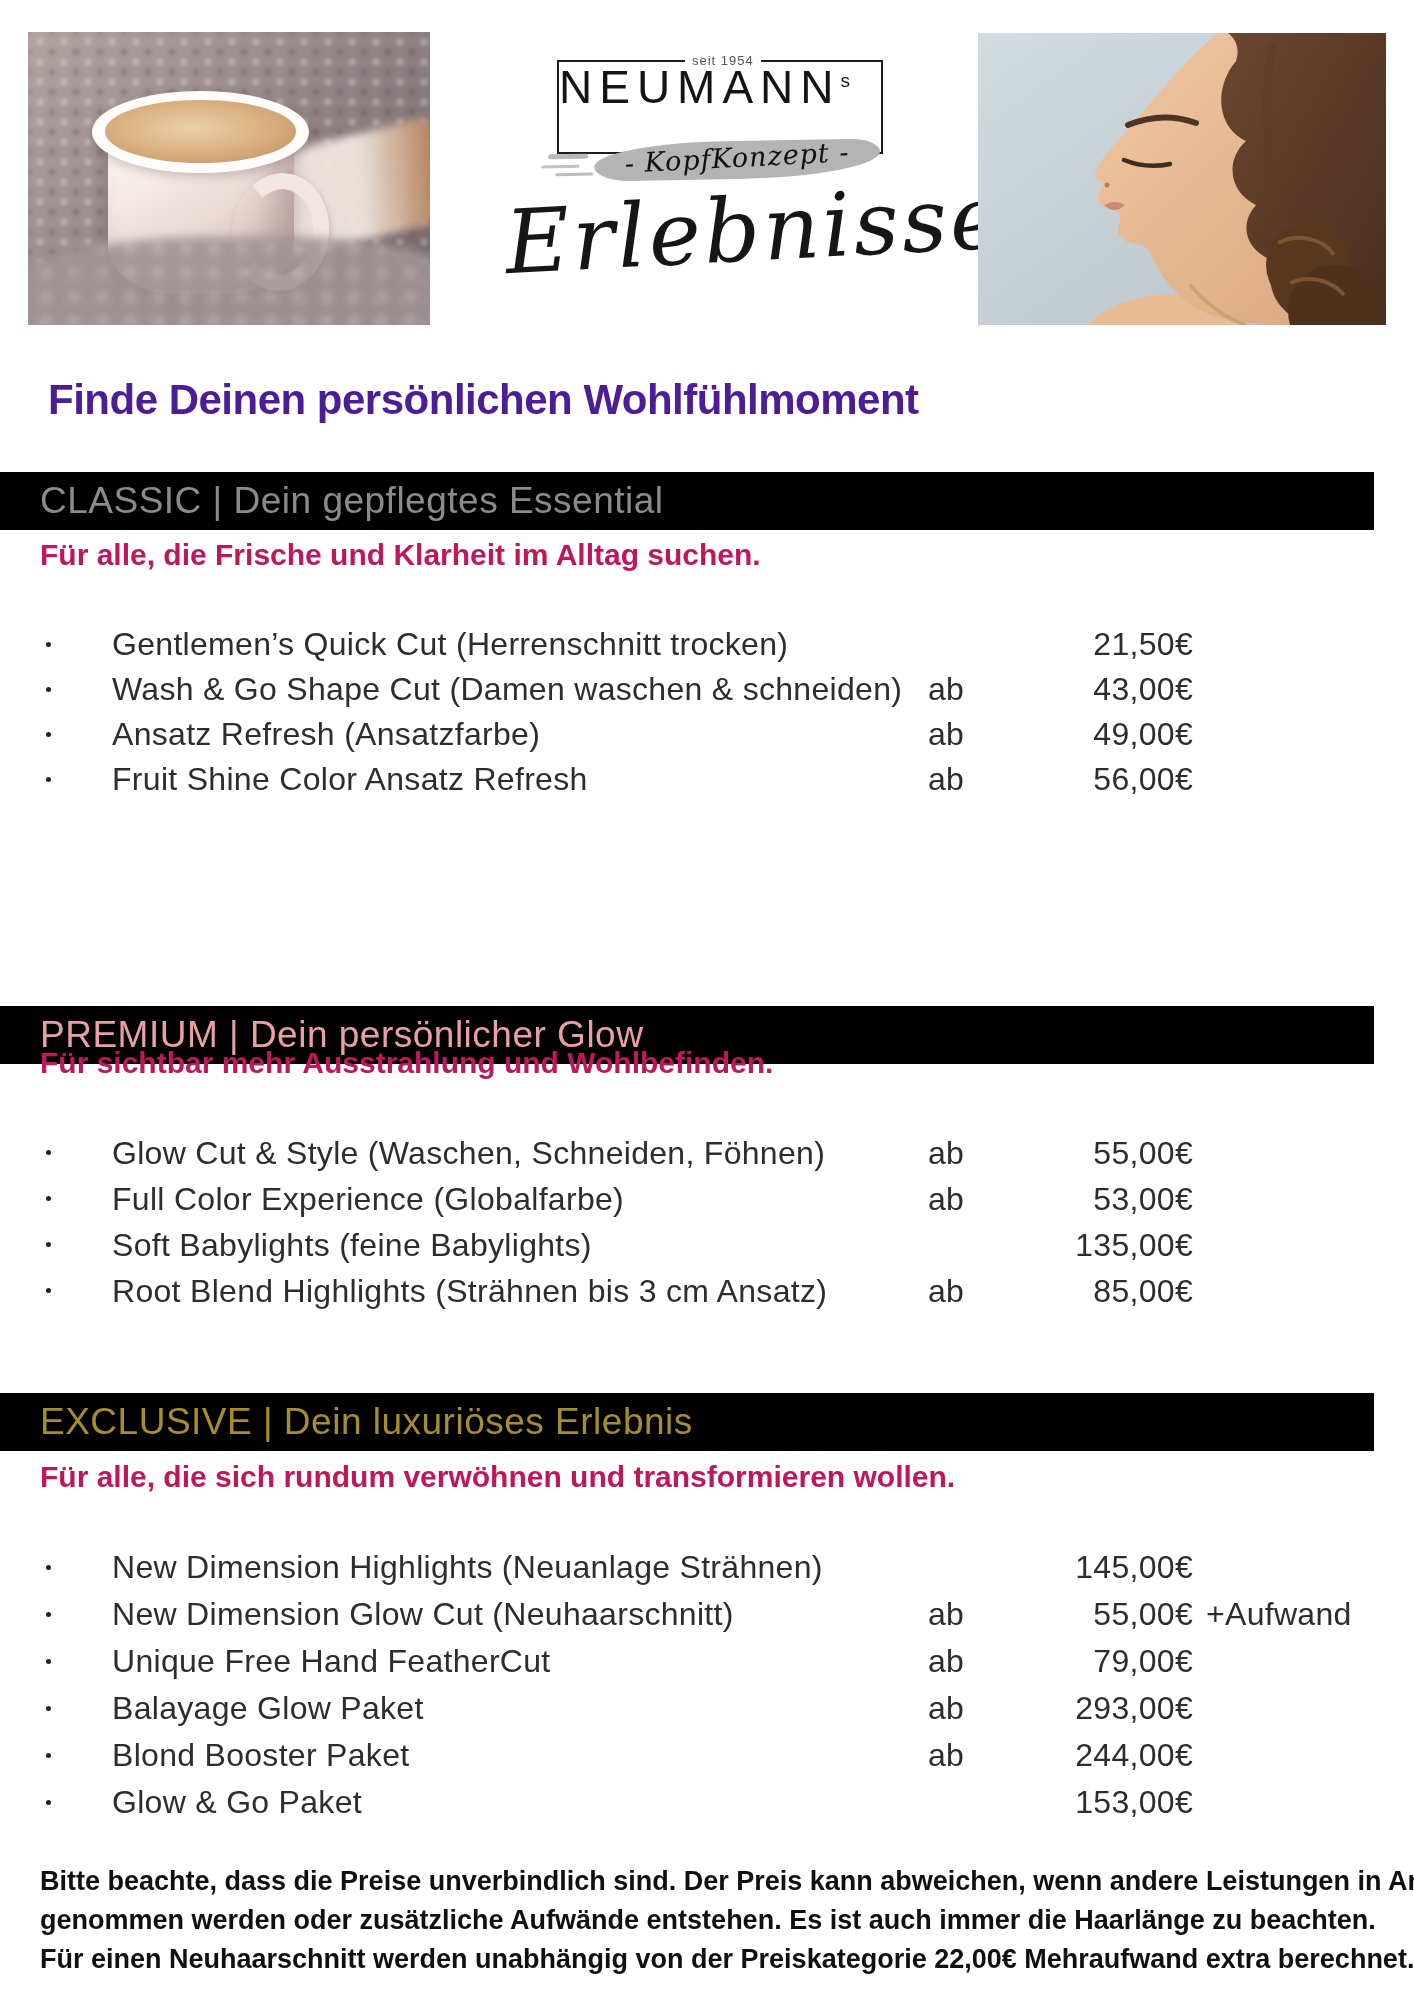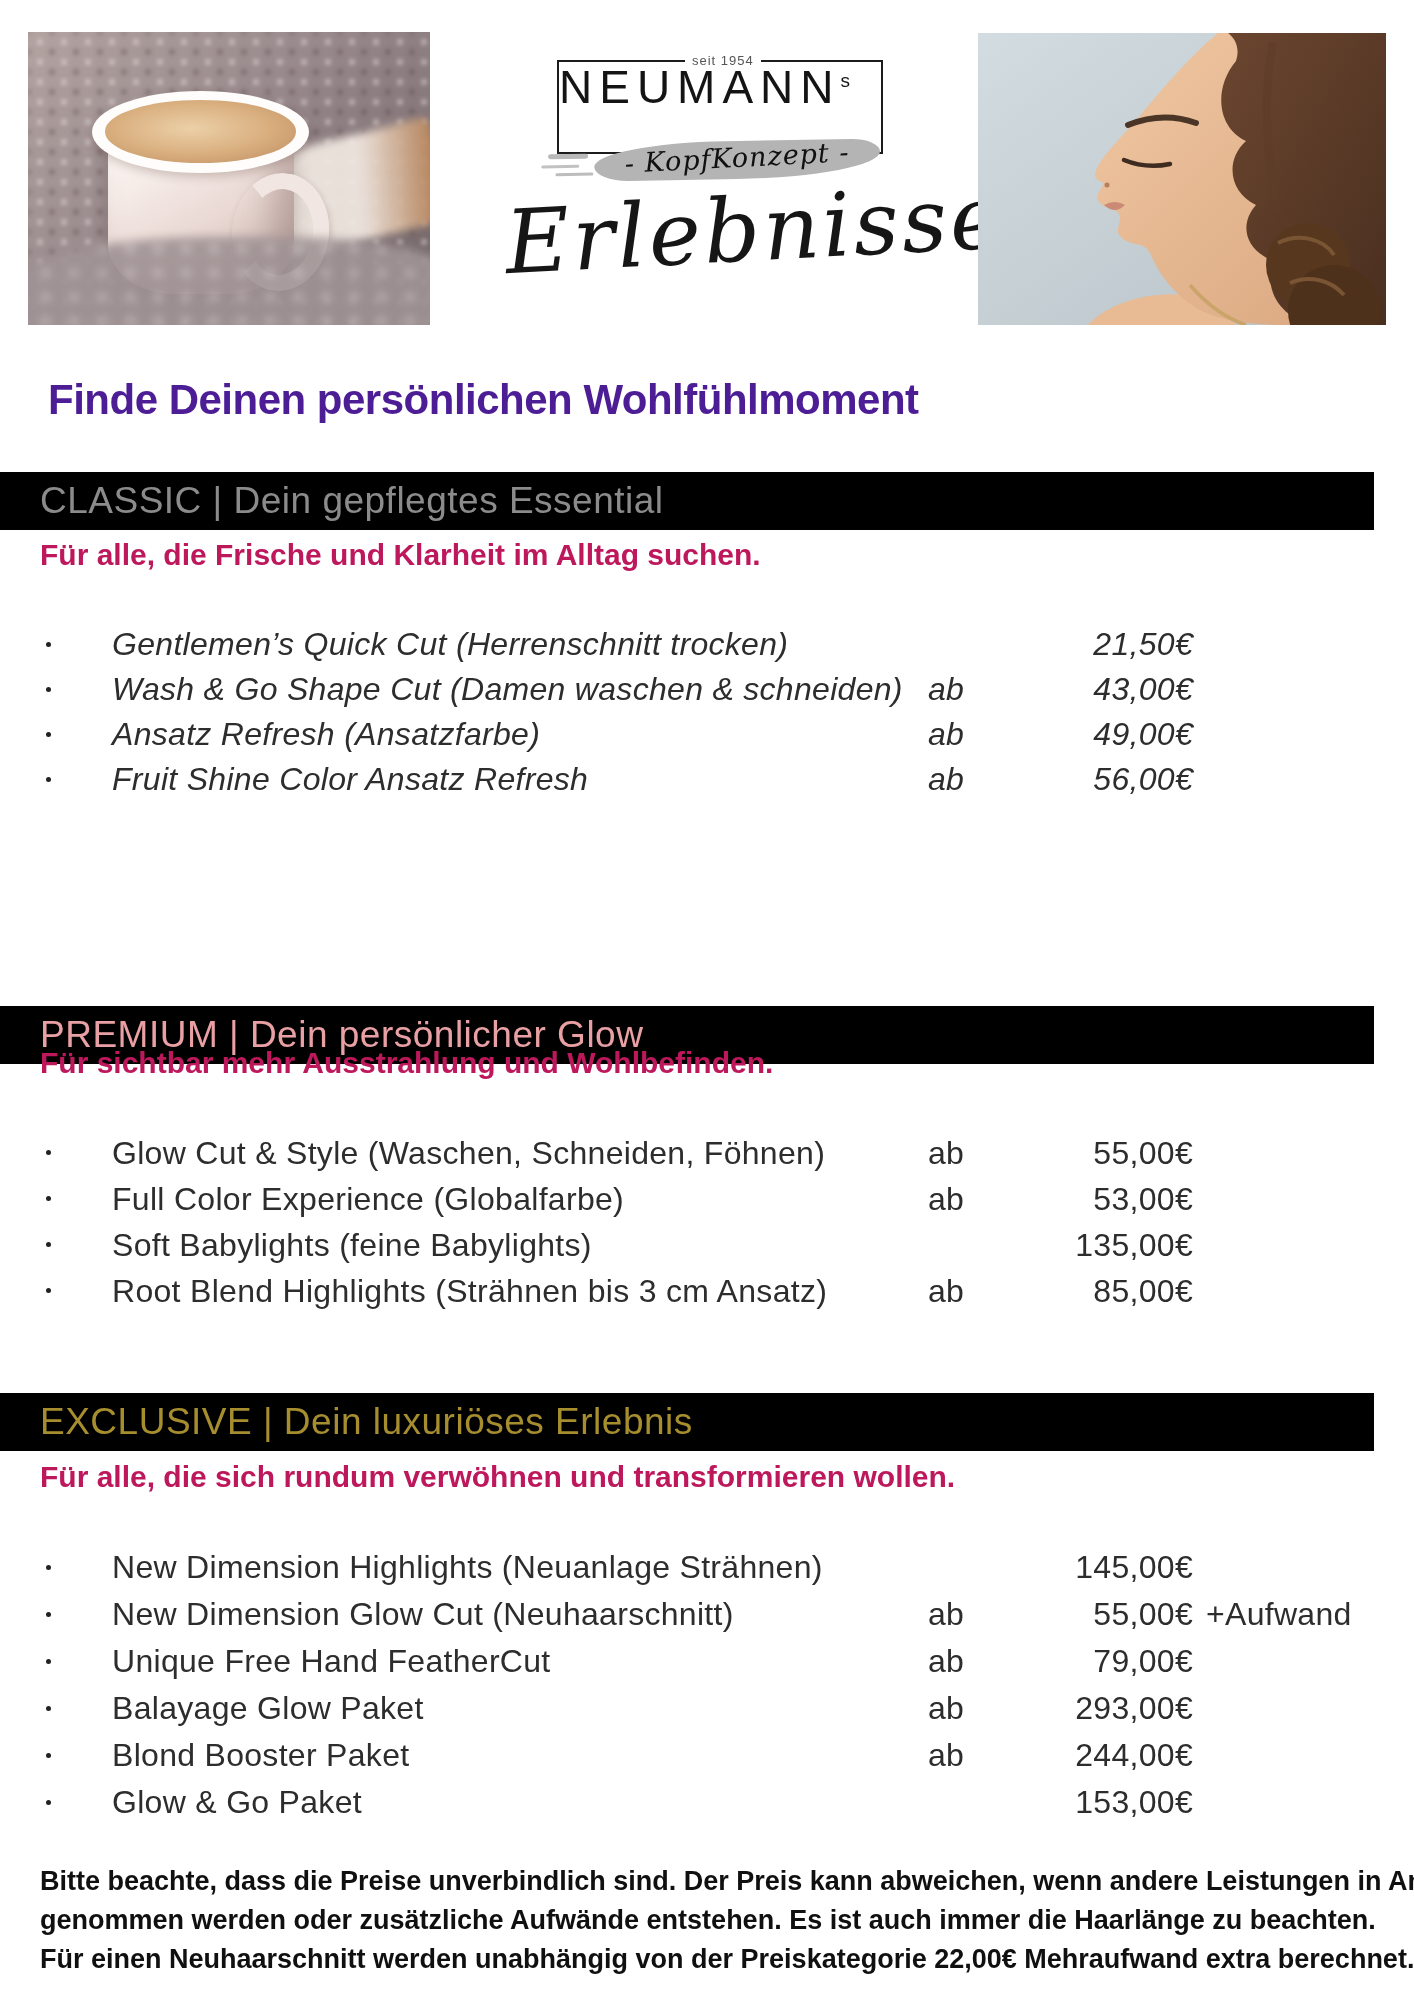--- a/index.html
+++ b/index.html
@@ -71,21 +71,21 @@
   .bar-classic{top:472px;}
   .bar-premium{top:982px;margin-top:24px;}
   .bar-exclusive{top:1393px;}
   .section-sub{position:absolute;left:40px;margin:0;font-size:30px;font-weight:bold;
     color:#be185d;white-space:nowrap;}
   .sub-classic{top:538px;}
   .sub-premium{top:1046px;}
   .sub-exclusive{top:1460px;}
 
   .items{position:absolute;left:0;width:1374px;}
-  .items-classic{top:622px;}   .items-classic  .price-row{height:45px;line-height:45px;font-style:italic;}
+  .items-classic{top:622px;}   .items-classic  .price-row{height:45px;line-height:45px;}
   .items-premium{top:1130px;}  .items-premium  .price-row{height:46px;line-height:46px;}
   .items-exclusive{top:1544px;}.items-exclusive .price-row{height:47px;line-height:47px;}
   .price-row{position:relative;font-size:32px;color:#2d2d2d;letter-spacing:.3px;}
   .price-row .bullet{position:absolute;left:46px;top:50%;width:5px;height:5px;margin-top:-3px;
     background:#222;border-radius:50%;}
   .price-row .svc{position:absolute;left:112px;white-space:nowrap;}
   .price-row .ab{position:absolute;left:928px;width:64px;}
   .price-row .price{position:absolute;left:1016px;width:177px;text-align:right;}
   .price-row .suffix{position:absolute;left:1206px;white-space:nowrap;}
 

